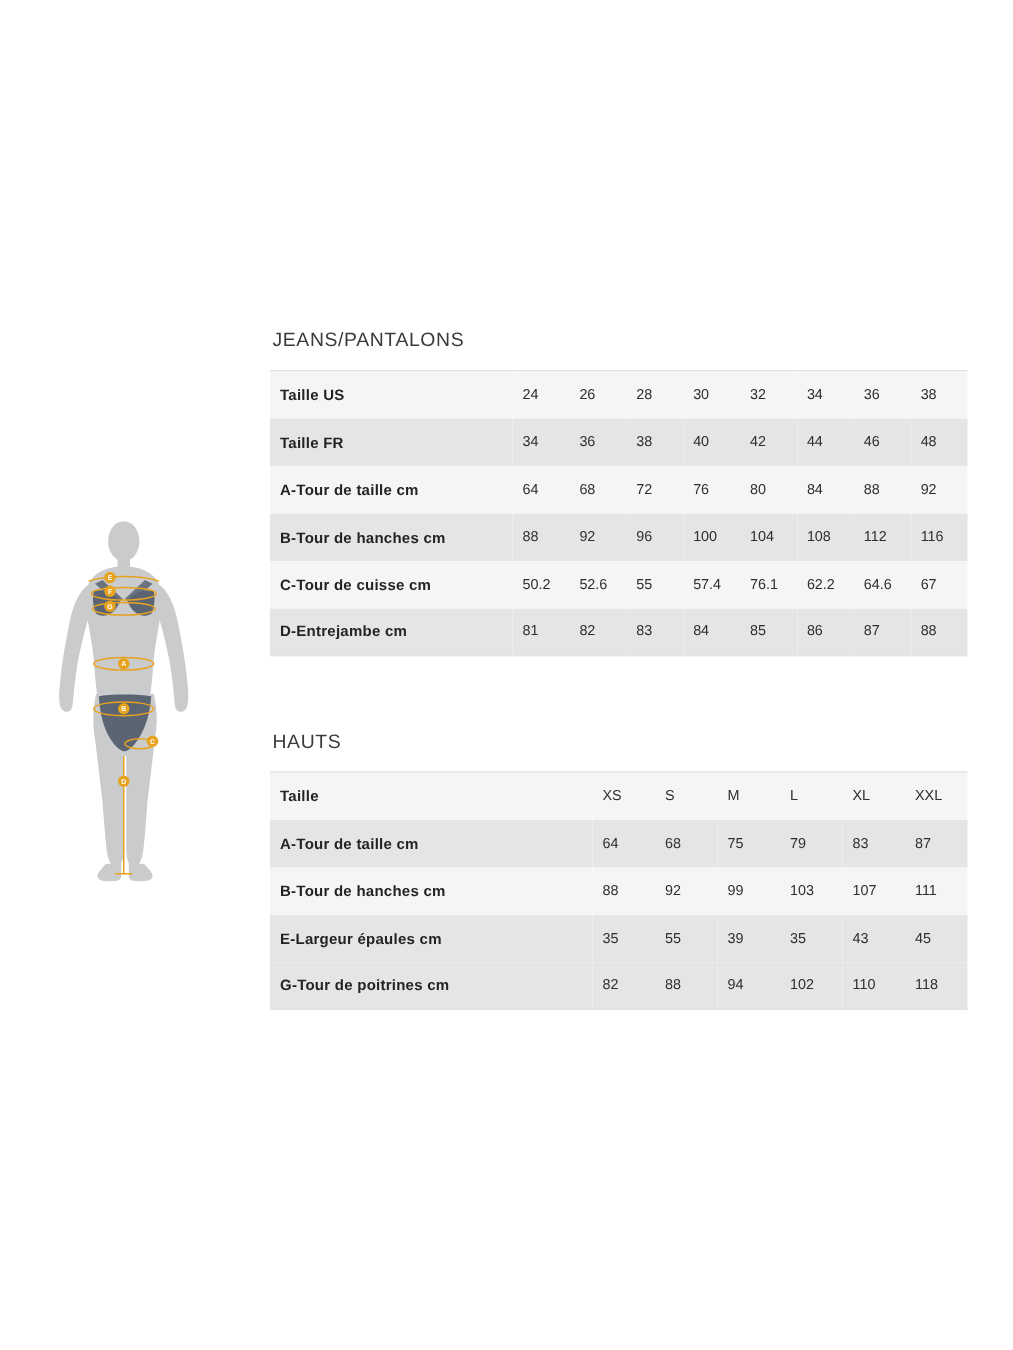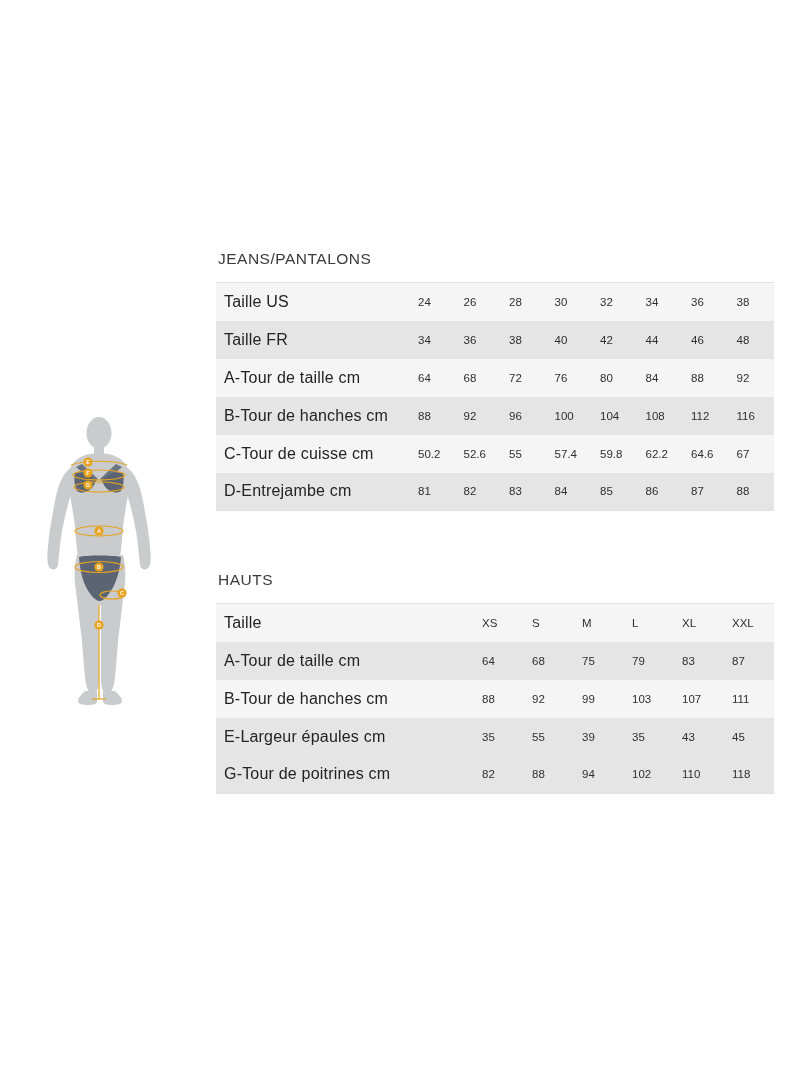--- a/index.html
+++ b/index.html
@@ -30,21 +30,21 @@
     top: 415px;
     width: 170px;
     height: 300px;
   }
   .figure-wrap svg { display: block; }
 
   
   .content {
     position: absolute;
     left: 216px;
-    top: 250px;
+    top: 264px;
     width: 560px;
   }
 
   .section-title {
     font-size: 15.5px;
     letter-spacing: 0.5px;
     color: #3a3a3a;
     font-weight: 400;
     margin: 0 0 14px 2px;
   }
@@ -63,22 +63,22 @@
 
   th, td {
     font-size: 11.5px;
     text-align: left;
     padding: 0 0 0 8px;
     vertical-align: middle;
     font-weight: normal;
     border: none;
   }
   .rowlabel {
-    font-weight: normal;
-    font-size: 16px;
+    font-weight: bold;
+    font-size: 12px;
     letter-spacing: 0.2px;
     color: #232323;
     white-space: nowrap;
   }
   .cell { color: #2f2f2f; }
 
   
   table tr:first-child th, table tr:first-child td {
     border-top: 1px solid #e2e2e2;
   }
@@ -275,21 +275,21 @@
           <td class="cell">108</td>
           <td class="cell">112</td>
           <td class="cell">116</td>
         </tr>
         <tr class="shaded">
           <th class="rowlabel">C-Tour de cuisse cm</th>
           <td class="cell">50.2</td>
           <td class="cell">52.6</td>
           <td class="cell">55</td>
           <td class="cell">57.4</td>
-          <td class="cell">59.8</td>
+          <td class="cell">76.1</td>
           <td class="cell">62.2</td>
           <td class="cell">64.6</td>
           <td class="cell">67</td>
         </tr>
         <tr class="plain">
           <th class="rowlabel">D-Entrejambe cm</th>
           <td class="cell">81</td>
           <td class="cell">82</td>
           <td class="cell">83</td>
           <td class="cell">84</td>

